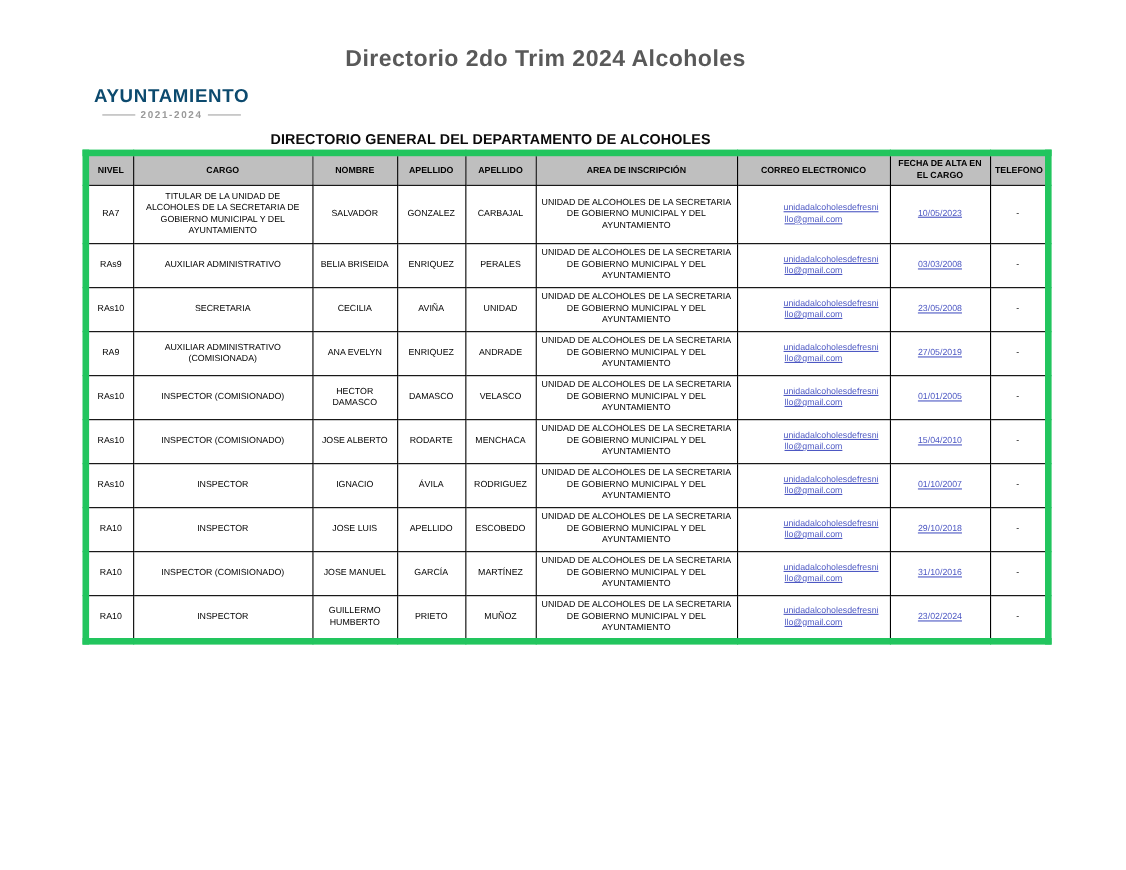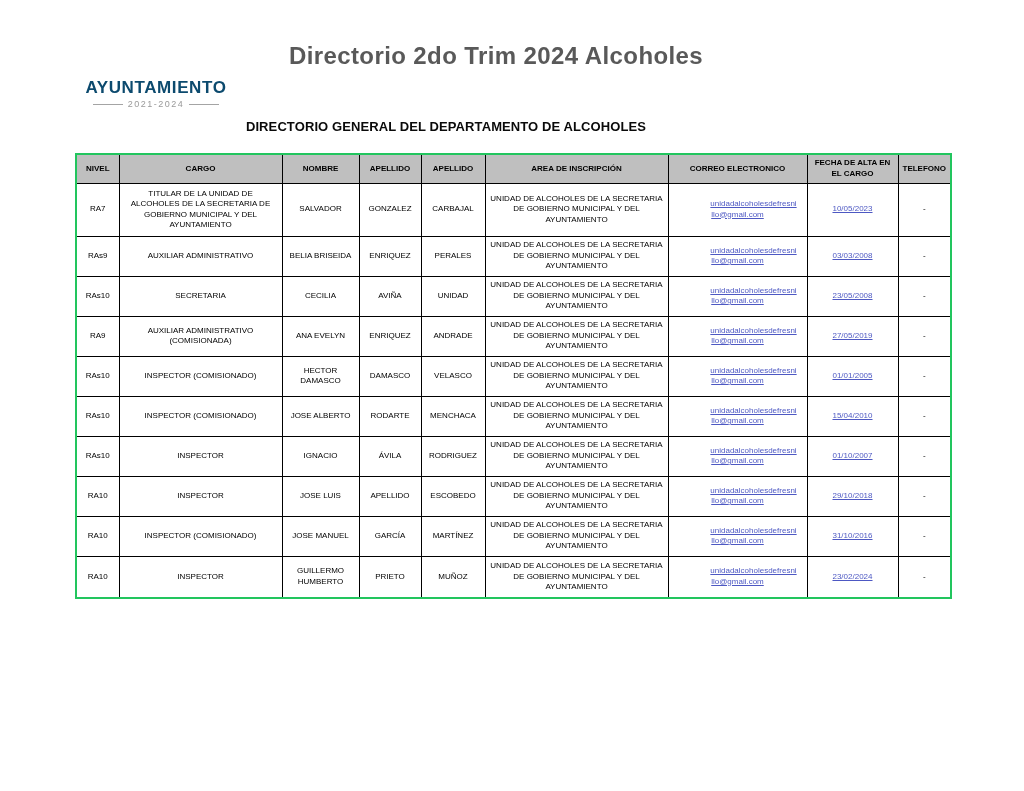--- a/index.html
+++ b/index.html
@@ -11,43 +11,43 @@
   *{box-sizing:border-box;margin:0;padding:0;}
   html,body{background:#ffffff;}
   body{
     width:1024px;height:791px;position:relative;overflow:hidden;
     font-family:"Liberation Sans", sans-serif;color:#000;
   }
   
   .doc-title{
     position:absolute;top:42px;left:0;width:908px;
     text-align:center;padding-left:84px;
-    font-size:24px;font-weight:bold;letter-spacing:.4px;
+    font-size:21px;font-weight:bold;letter-spacing:.4px;
     color:var(--title-color);
   }
   .logo{
     position:absolute;top:79px;left:72px;width:168px;
     text-align:center;color:var(--logo-color);line-height:1.04;
     user-select:none;
   }
   .logo-line1{font-size:17px;font-weight:bold;letter-spacing:.6px;color:#0c4a6e;}
   .logo-line2{font-size:19.5px;font-weight:400;letter-spacing:1.2px;color:#9a9a9a;}
   .logo-line3{display:flex;align-items:center;justify-content:center;gap:5px;margin-top:3px;}
   .logo-rule{display:inline-block;height:1px;width:30px;background:#a4a4a4;}
-  .logo-years{font-size:9px;font-weight:normal;letter-spacing:1.5px;color:#9a9a9a;}
+  .logo-years{font-size:9px;font-weight:bold;letter-spacing:1.5px;color:#9a9a9a;}
   .doc-subtitle{
     position:absolute;top:119px;left:0;width:892px;
     text-align:center;font-size:13px;font-weight:bold;color:#0a0a0a;
     letter-spacing:.1px;
   }
   
   table.directory{
-    position:absolute;top:153px;left:75px;width:875px;
+    position:absolute;top:136px;left:75px;width:875px;
     border-collapse:collapse;table-layout:fixed;
-    border:2px solid #22c55e;
+    border:6px solid #22c55e;
   }
   .directory th,.directory td{
     border:1px solid #000;
     text-align:center;vertical-align:middle;
     font-size:8px;line-height:1.3;
     padding:2px 4px;
     overflow:hidden;
   }
   .directory thead tr{height:29px;}
   .directory th{

